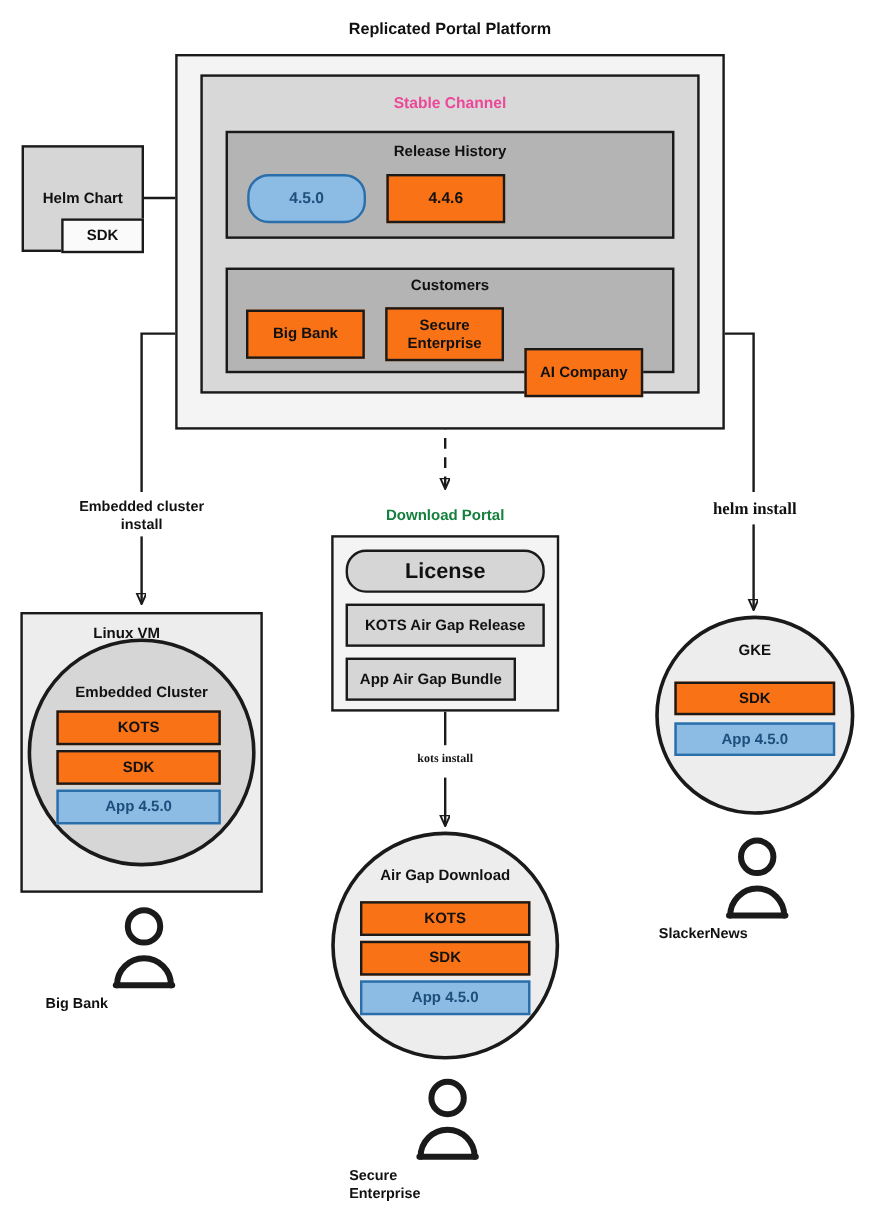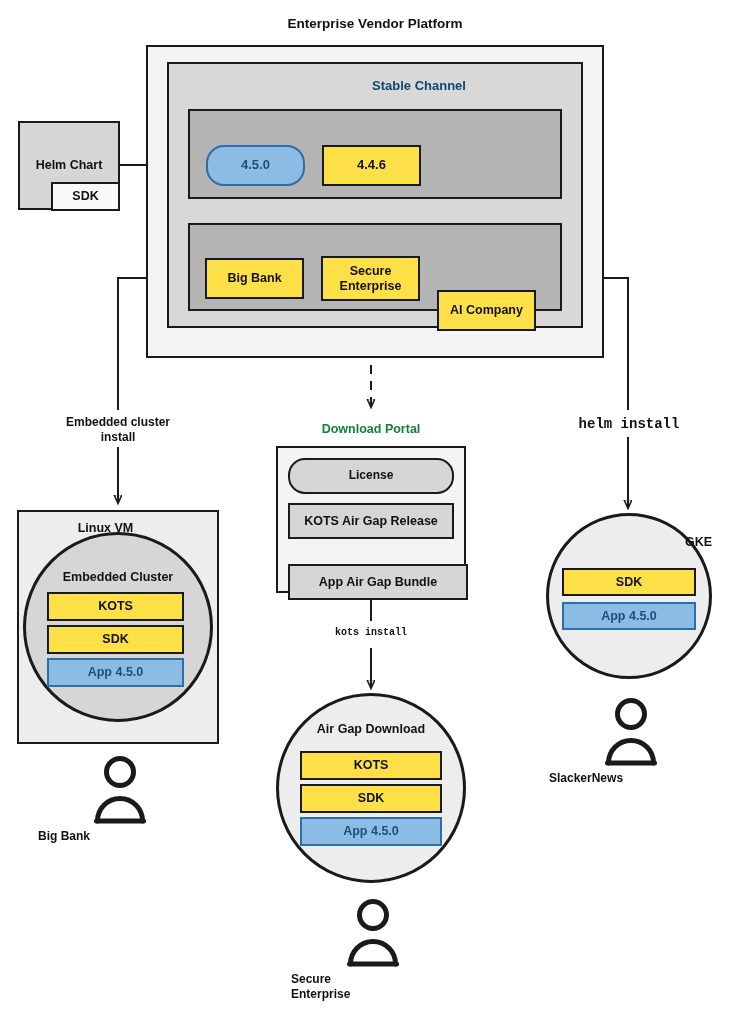--- a/index.html
+++ b/index.html
@@ -38,39 +38,39 @@
     justify-content: center;
     text-align: center;
     font-weight: bold;
     color: #111111;
     line-height: 1.15;
   }
 
   .fill-l1 { background: #f4f4f4; }   
   .fill-l2 { background: #d8d8d8; }   
   .fill-l3 { background: #b4b4b4; }   
-  .fill-white { background: #fde047; }
+  .fill-white { background: #f97316; }
   .fill-grey { background: #d6d6d6; }
   .fill-blue {
     background: #8cbbe3;
     border-color: #2a6eaa;
     color: #1d4f7c;
   }
 
   
   #platform-title {
     position: absolute;
     left: 146px; top: 16px; width: 458px;
     text-align: center;
     font-size: 13.5px; font-weight: bold; color: #111;
   }
   #platform-box { left: 146px; top: 45px; width: 458px; height: 313px; }
   #channel-box  { left: 167px; top: 62px; width: 416px; height: 266px; }
   #channel-title { position:absolute; left:167px; top:78px; width:416px; text-align:center;
-                   font-size:13px; font-weight:bold; color:#0c4a6e;padding-left:44px; }
+                   font-size:13px; font-weight:bold; color:#ec4899; }
   #release-box  { left: 188px; top: 109px; width: 374px; height: 90px; }
   #release-title { position:absolute; left:188px; top:119px; width:374px; text-align:center;
                    font-size:12.5px; font-weight:bold; color:#111; }
   #rel-450 { left: 206px; top: 145px; width: 99px; height: 41px; font-size: 13px; border-radius: 18px; }
   #rel-446 { left: 322px; top: 145px; width: 99px; height: 41px; font-size: 13px; }
 
   #customers-box { left: 188px; top: 223px; width: 374px; height: 88px; }
   #customers-title { position:absolute; left:188px; top:231px; width:374px; text-align:center;
                      font-size:12.5px; font-weight:bold; color:#111; }
   #cust-bigbank   { left: 205px; top: 258px; width: 99px; height: 41px; font-size: 12.5px; }
@@ -84,55 +84,55 @@
   
   .edge-label {
     position: absolute;
     text-align: center;
     font-size: 12px;
     font-weight: bold;
     color: #111;
     line-height: 1.25;
   }
   .mono-label {
-    font-family: Liberation Mono, monospace;
+    font-family: Liberation Serif, serif;
     font-weight: bold;
   }
   #lbl-embedded { left: 28px; top: 415px; width: 180px; }
   #lbl-kots     { left: 281px; top: 627px; width: 180px; font-size: 10px; }
   #lbl-helm     { left: 539px; top: 416px; width: 180px; font-size: 14px; }
 
   
   #dp-title { position:absolute; left:276px; top:422px; width:190px; text-align:center;
               font-size:12.5px; font-weight:bold; color:#15803d; }
   #dp-box { left: 276px; top: 446px; width: 190px; height: 147px; }
-  #dp-license { left: 288px; top: 458px; width: 166px; height: 36px; font-size: 12px; border-radius: 17px; }
+  #dp-license { left: 288px; top: 458px; width: 166px; height: 36px; font-size: 18px; border-radius: 17px; }
   #dp-kots    { left: 288px; top: 503px; width: 166px; height: 36px; font-size: 12.5px; }
-  #dp-app     { left: 288px; top: 564px; width: 180px; height: 36px; font-size: 12.5px; }
+  #dp-app     { left: 288px; top: 548px; width: 142px; height: 36px; font-size: 12.5px; }
 
   
   #vm-box { left: 17px; top: 510px; width: 202px; height: 234px; background:#ededed; }
   #vm-title { position:absolute; left:17px; top:521px; width:177px; text-align:center;
               font-size:12.5px; font-weight:bold; color:#111; }
   .circle {
     position: absolute;
     box-sizing: border-box;
     border: 3px solid #1a1a1a;
     border-radius: 50%;
   }
   #ec-circle { left: 23px; top: 532px; width: 190px; height: 190px; background:#d6d6d6; }
   #ec-title { position:absolute; left:23px; top:570px; width:190px; text-align:center;
               font-size:12.5px; font-weight:bold; color:#111; }
   #ec-kots { left: 47px; top: 592px; width: 137px; height: 29px; font-size: 12.5px; }
   #ec-sdk  { left: 47px; top: 625px; width: 137px; height: 29px; font-size: 12.5px; }
   #ec-app  { left: 47px; top: 658px; width: 137px; height: 29px; font-size: 12.5px; }
 
   
   #gke-circle { left: 546px; top: 513px; width: 166px; height: 166px; background:#ededed; }
-  #gke-title { position:absolute; left:546px; top:535px; width:166px; text-align:right;
+  #gke-title { position:absolute; left:546px; top:535px; width:166px; text-align:center;
                font-size:12.5px; font-weight:bold; color:#111; }
   #gke-sdk { left: 562px; top: 568px; width: 134px; height: 28px; font-size: 12.5px; }
   #gke-app { left: 562px; top: 602px; width: 134px; height: 28px; font-size: 12.5px; }
 
   
   #os-circle { left: 276px; top: 693px; width: 190px; height: 190px; background:#ededed; }
   #os-title { position:absolute; left:276px; top:722px; width:190px; text-align:center;
               font-size:12.5px; font-weight:bold; color:#111; }
   #os-kots { left: 300px; top: 751px; width: 142px; height: 29px; font-size: 12.5px; }
   #os-sdk  { left: 300px; top: 784px; width: 142px; height: 29px; font-size: 12.5px; }
@@ -180,33 +180,35 @@
       <path d="M371,301 L371,407" stroke-dasharray="9,7" marker-end="url(#arrowOpenDash)"></path>
 
       <path d="M371,593 L371,621"></path>
       <path d="M371,648 L371,688" marker-end="url(#arrowOpen)"></path>
 
       <path d="M536,278 L628,278 L628,410"></path>
       <path d="M628,437 L628,508" marker-end="url(#arrowOpen)"></path>
     </g>
   </svg>
 
-  <div id="platform-title">Enterprise Vendor Platform</div>
+  <div id="platform-title">Replicated Portal Platform</div>
 
   <div id="platform-box" class="box fill-l1"></div>
 
   <div id="channel-box" class="box fill-l2"></div>
   <div id="channel-title">Stable Channel</div>
 
   <div id="release-box" class="box fill-l3"></div>
+  <div id="release-title">Release History</div>
 
   <div id="rel-450" class="box fill-blue">4.5.0</div>
   <div id="rel-446" class="box fill-white">4.4.6</div>
 
   <div id="customers-box" class="box fill-l3"></div>
+  <div id="customers-title">Customers</div>
 
   <div id="cust-bigbank" class="box fill-white">Big Bank</div>
   <div id="cust-secent" class="box fill-white">Secure<br>Enterprise</div>
   <div id="cust-aicompany" class="box fill-white">AI Company</div>
 
   <div id="helm-box" class="box fill-grey">Helm Chart</div>
   <div id="helm-sdk" class="box">SDK</div>
 
   <div id="lbl-embedded" class="edge-label">Embedded cluster<br>install</div>
   <div id="lbl-kots" class="edge-label mono-label">kots install</div>

